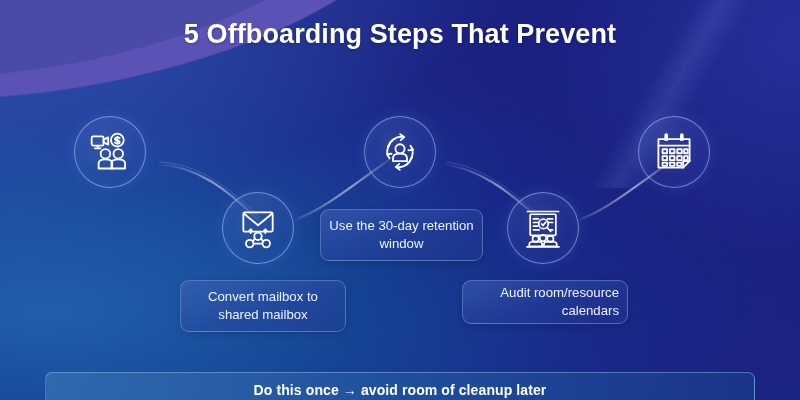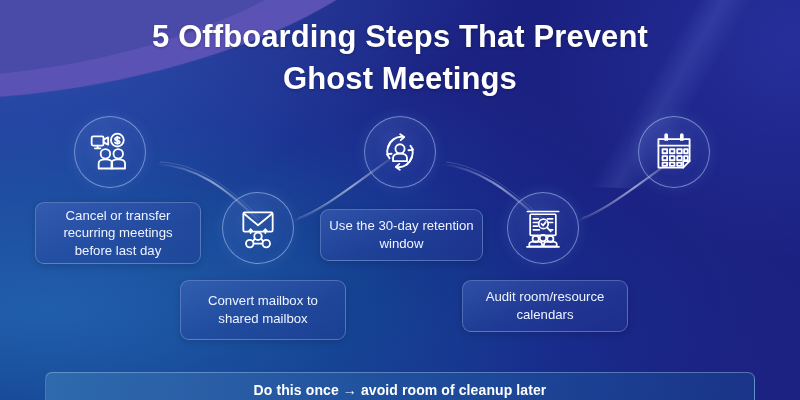--- a/index.html
+++ b/index.html
@@ -69,21 +69,21 @@
     width: 900px; height: 420px;
     background: radial-gradient(closest-side, rgba(35,85,175,0.35), rgba(35,85,175,0));
   }
   
   .title {
     position: absolute;
     left: 0; right: 0;
     top: 16px;
     text-align: center;
     color: #ffffff;
-    font-size: 31px;
+    font-size: 27px;
     font-weight: bold;
     line-height: 1.35;
     letter-spacing: 0.1px;
     text-shadow: 0 1px 3px rgba(0,0,0,0.25);
   }
   
   .step-circle {
     position: absolute;
     width: 72px;
     height: 72px;
@@ -146,21 +146,20 @@
   <div class="wave wave-blue-1"></div>
   <div class="wave wave-blue-2"></div>
   <div class="wave wave-soft-bottom"></div>
   <div class="bg-right-glow"></div>
   <div class="wave wave-purple-1"></div>
   <div class="wave wave-purple-2"></div>
   <div class="bg-streak"></div>
 
   <div class="title">
     <div>5 Offboarding Steps That Prevent</div>
-    <div>Ghost Meetings</div>
   </div>
 
   <svg class="connector" style="left:150px; top:158px;" width="130" height="70" viewBox="0 0 130 70">
     <defs>
       <linearGradient id="cg1" x1="0" y1="0" x2="1" y2="1">
         <stop offset="0%" stop-color="#ffffff" stop-opacity="0"></stop>
         <stop offset="45%" stop-color="#dfe8ff" stop-opacity="0.55"></stop>
         <stop offset="100%" stop-color="#ffffff" stop-opacity="0.05"></stop>
       </linearGradient>
     </defs>
@@ -211,37 +210,34 @@
       <path d="M10.5 17 L10.5 20 M7.5 20 L13.5 20"></path>
       <circle cx="32" cy="11" r="7"></circle>
       <path d="M32 7.2 L32 14.8"></path>
       <path d="M34.6 8.9 C33.6 7.7 30.4 7.7 29.6 9.3 C28.9 10.8 31 11.2 32.6 11.6 C34.2 12 35.2 12.9 34.3 14 C33.4 15.1 30.4 14.9 29.4 13.6"></path>
       <circle cx="19" cy="26" r="5.2"></circle>
       <path d="M11.6 42 L11.6 36.4 C11.6 33.6 14.9 32 19 32 C23.1 32 26.4 33.6 26.4 36.4 L26.4 42 Z"></path>
       <circle cx="33" cy="26" r="5.2"></circle>
       <path d="M25.6 42 L25.6 36.4 C25.6 33.6 28.9 32 33 32 C37.1 32 40.4 33.6 40.4 36.4 L40.4 42 Z"></path>
     </svg>
   </div>
-  <div class="label-box" style="left:35px; top:202px; width:166px; height:62px;">
-    <span>Cancel or transfer recurring meetings before last day</span>
-  </div>
 
   <div class="step-circle" style="left:222px; top:192px;">
     <svg width="44" height="44" viewBox="0 0 48 48" fill="none" stroke="#ffffff" stroke-width="2" stroke-linecap="round" stroke-linejoin="round">
       <rect x="8" y="7" width="32" height="21" rx="1.6"></rect>
       <path d="M8.8 8.4 L24 21 L39.2 8.4"></path>
       <circle cx="24" cy="33" r="4.1"></circle>
       <circle cx="15" cy="41" r="4.1"></circle>
       <circle cx="33" cy="41" r="4.1"></circle>
       <path d="M20.6 35.4 L18.4 38.6 M27.4 35.4 L29.6 38.6 M19.2 41 L28.8 41"></path>
       <path d="M16 29.5 L16 25.8 M14.4 27.2 L16 25.4 L17.6 27.2"></path>
       <path d="M32 29.5 L32 25.8 M30.4 27.2 L32 25.4 L33.6 27.2"></path>
     </svg>
   </div>
-  <div class="label-box" style="left:180px; top:280px; width:166px; height:60px;">
+  <div class="label-box" style="left:180px; top:280px; width:166px; height:52px;">
     <span>Convert mailbox to shared mailbox</span>
   </div>
 
   <div class="step-circle" style="left:364px; top:116px;">
     <svg width="44" height="44" viewBox="0 0 48 48" fill="none" stroke="#ffffff" stroke-width="2" stroke-linecap="round" stroke-linejoin="round">
       <path d="M11 19 C13 11.5 19.5 6.5 27.5 7.5"></path>
       <path d="M24.2 4.6 L28.6 7.6 L24.8 11"></path>
       <path d="M37 29 C35 36.5 28.5 41.5 20.5 40.5"></path>
       <path d="M23.8 43.4 L19.4 40.4 L23.2 37"></path>
       <path d="M37.5 20.5 C39 27 36.5 34 31 37.8"></path>
@@ -266,21 +262,21 @@
       <path d="M22.4 19.6 L24 21.3 L27 17.6"></path>
       <path d="M28.4 23.4 L32.5 27.8"></path>
       <circle cx="16" cy="36" r="3.4"></circle>
       <circle cx="24" cy="35" r="3.6"></circle>
       <circle cx="32" cy="36" r="3.4"></circle>
       <path d="M9 44 L9 41.6 C9 39.6 12 38.6 16 38.6 C20 38.6 23 39.6 23 41.6 L23 44 Z"></path>
       <path d="M25 44 L25 41.6 C25 39.6 28 38.6 32 38.6 C36 38.6 39 39.6 39 41.6 L39 44 Z"></path>
       <path d="M6.5 44.5 L41.5 44.5"></path>
     </svg>
   </div>
-  <div class="label-box" style="left:462px; top:280px; width:166px; height:52px;">
+  <div class="label-box" style="left:462px; top:280px; width:166px; height:44px;text-align:right;">
     <span>Audit room/resource calendars</span>
   </div>
 
   <div class="step-circle" style="left:638px; top:116px;">
     <svg width="44" height="44" viewBox="0 0 48 48" fill="none" stroke="#ffffff" stroke-width="2" stroke-linecap="round" stroke-linejoin="round">
       <path d="M14.5 11 L14.5 5.5 C14.5 4.3 16.5 4.3 16.5 5.5 L16.5 11"></path>
       <path d="M31.5 11 L31.5 5.5 C31.5 4.3 33.5 4.3 33.5 5.5 L33.5 11"></path>
       <path d="M7 10 L41 10 L41 34 L34 41 L7 41 Z"></path>
       <path d="M7 17 L41 17"></path>
       <path d="M41 34 L34 34 L34 41"></path>

